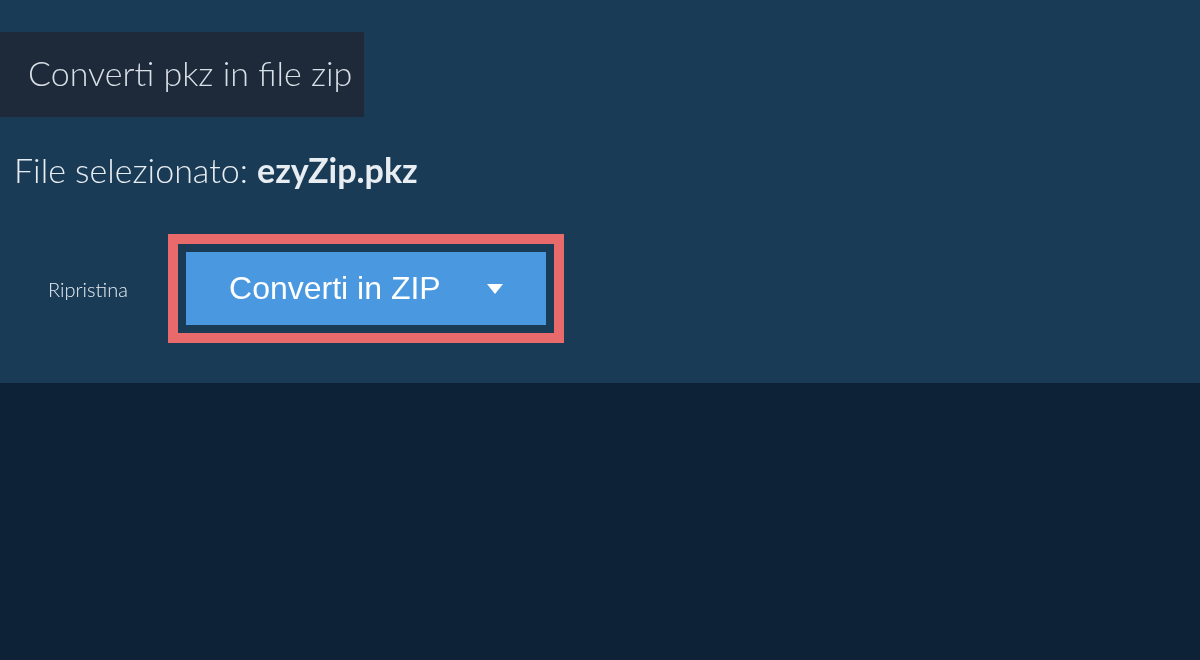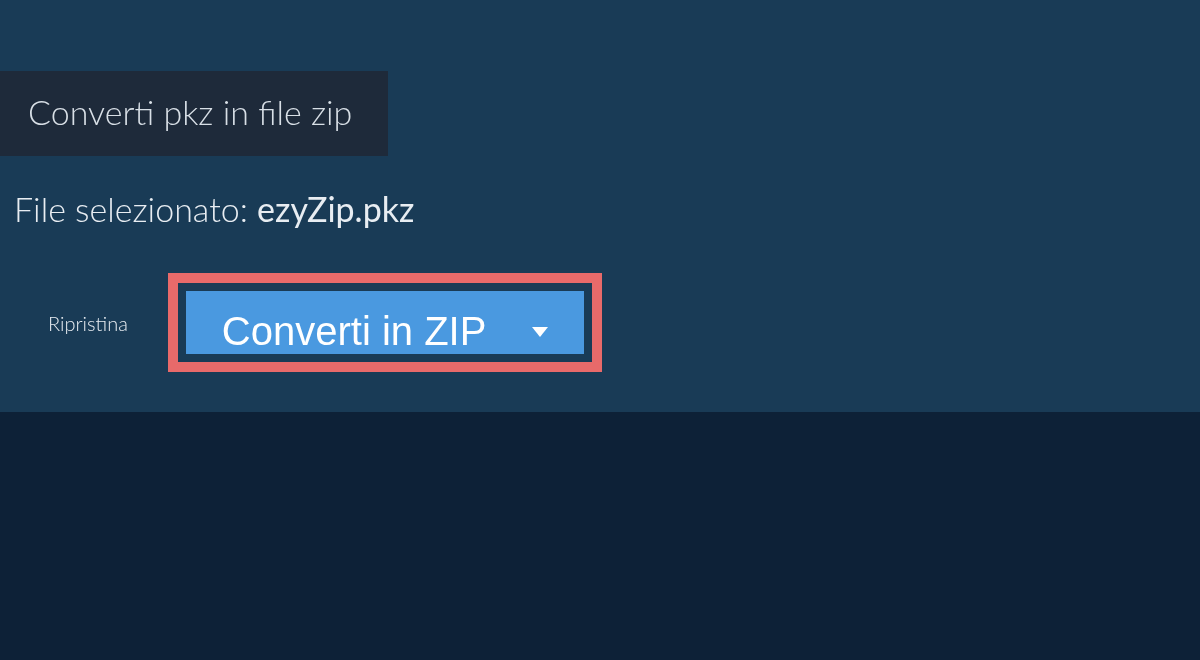--- a/index.html
+++ b/index.html
@@ -18,32 +18,32 @@
       background-color: #193b56;
       width: 100%;
       padding-bottom: 40px;
     }
     .tab {
       display: inline-block;
       background-color: #1e2a3a;
       color: #d8dfe6;
       font-size: 34px;
       font-weight: 300;
-      padding: 20px 36px 24px 28px;
-      margin-top: 71px;
+      padding: 20px 12px 24px 28px;
+      margin-top: 32px;
       margin-left: 0;
     }
     .file-info {
       color: #e8edf2;
       font-size: 34px;
       font-weight: 300;
       padding: 32px 14px 0 14px;
     }
     .file-name {
-      font-weight: 400;
+      font-weight: 700;
     }
     .actions {
       display: flex;
       align-items: center;
       gap: 40px;
       padding: 44px 14px 0 48px;
     }
     .reset-link {
       color: #e8edf2;
       font-size: 20px;
@@ -55,23 +55,23 @@
       display: inline-block;
       padding: 8px;
     }
     .convert-button {
       display: inline-flex;
       align-items: center;
       justify-content: center;
       gap: 28px;
       background-color: #4a99e0;
       color: #ffffff;
-      font-size: 40px;
+      font-size: 32px;
       font-weight: 300;
-      padding: 18px 36px 0 36px;
+      padding: 18px 36px 18px 36px;
       border: none;
       cursor: pointer;
       min-width: 360px;
     }
     .caret {
       width: 0;
       height: 0;
       border-left: 8px solid transparent;
       border-right: 8px solid transparent;
       border-top: 10px solid #ffffff;

